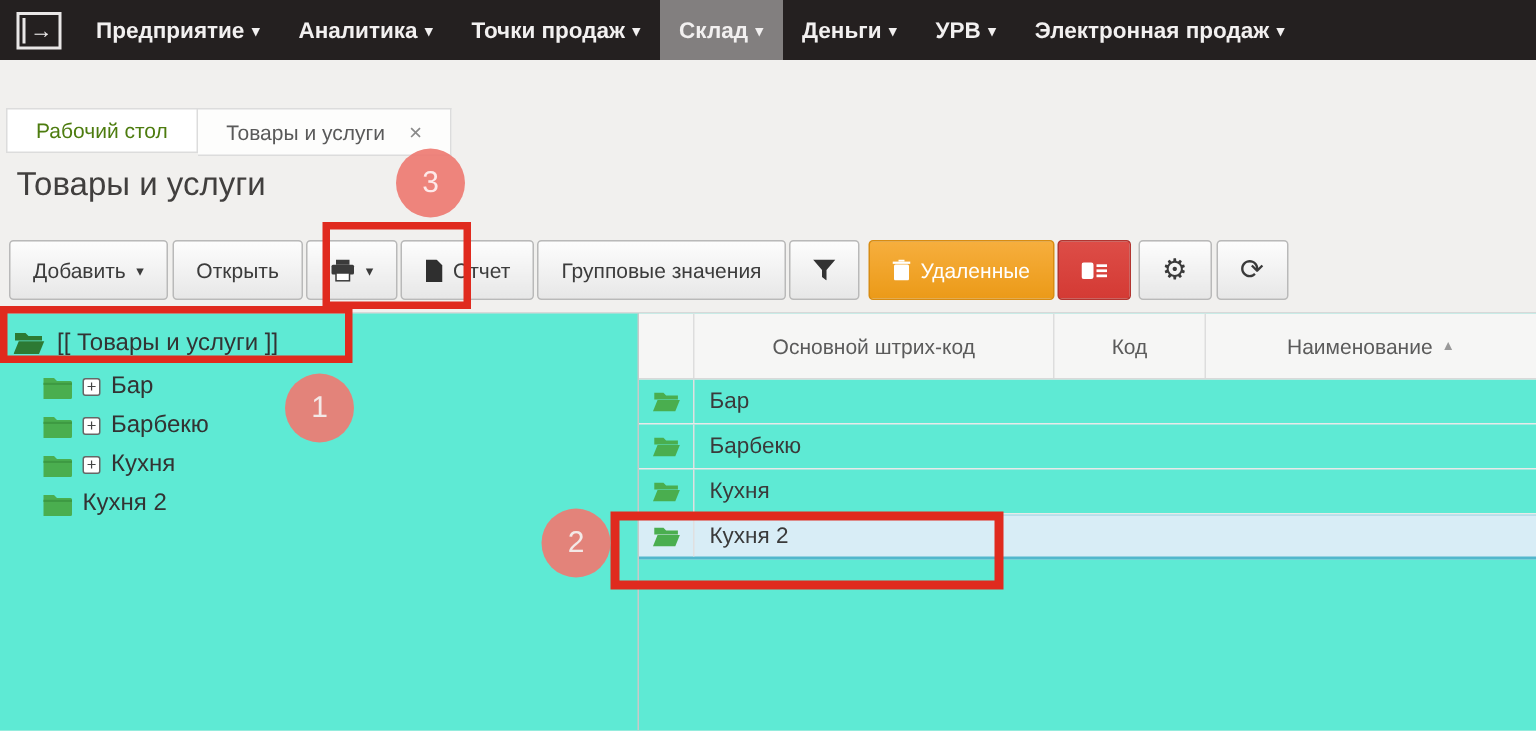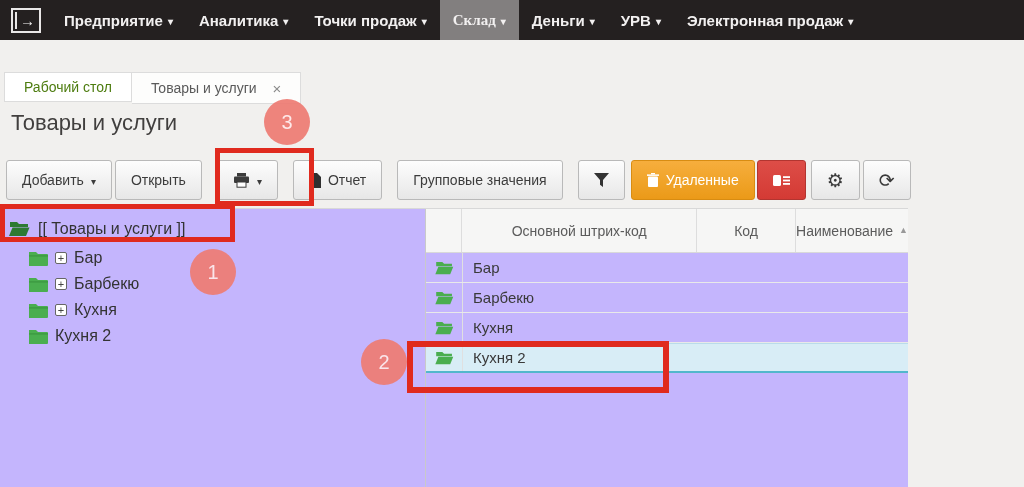--- a/index.html
+++ b/index.html
@@ -30,21 +30,21 @@
   .logo-btn .bar {
     position: absolute; left: 2px; top: 2px; bottom: 2px; width: 2px;
     background: #e9e7e7;
   }
   .logo-btn .arrow { font-size: 15px; line-height: 1; margin-left: 3px; }
   .menu-item {
     display: flex; align-items: center;
     padding: 0 13px; cursor: pointer; white-space: nowrap;
   }
   .menu-item .chev { font-size: 10px; margin-left: 5px; margin-top: 2px; }
-  .menu-item.active { background: #827f7f; font-family: Liberation Serif, serif; }
+  .menu-item.active { background: #827f7f; }
 
   
   .tabs {
     position: absolute; top: 72px; left: 4px;
     display: flex; font-size: 14px;
   }
   .tab {
     height: 30px; padding: 0 19px;
     display: flex; align-items: center;
     background: #fff; border: 1px solid #dcdcdc;
@@ -73,38 +73,38 @@
     background: linear-gradient(#fdfdfd, #e7e7e7);
     border: 1px solid #b9b9b9; border-radius: 3px;
     font-size: 14px; color: #3c3c3c;
     display: flex; align-items: center; gap: 7px;
     padding: 0 15px; cursor: pointer; white-space: nowrap;
     font-family: "Liberation Sans", sans-serif;
   }
   .btn .caret { font-size: 10px; color: #3c3c3c; margin-top: 2px; }
   .btn.m3  { margin-right: 3px; }
   .btn.m6  { margin-right: 6px; }
-  .btn.m14 { margin-right: 15px; }
+  .btn.m14 { margin-right: 2px; }
   .btn.m2  { margin-right: 2px; }
   .btn.m5  { margin-right: 5px; }
   .btn-orange {
     background: linear-gradient(#f6ae3d, #eb9a18);
     border-color: #d88c12; color: #fff;
   }
   .btn-red {
     background: linear-gradient(#dd4d47, #d43a34);
     border-color: #b23530;
   }
   .icon-wrap { display: flex; align-items: center; }
   .glyph-icon { font-size: 19px; line-height: 1; color: #3a3a3a; }
 
   
   .content {
-    position: absolute; top: 208px; left: 0; width: 908px; bottom: 0;
-    background: #c4b5fd; border-top: 1px solid #d8d8d8;
+    position: absolute; top: 208px; left: 0; width: 1024px; bottom: 0;
+    background: #5eead4; border-top: 1px solid #d8d8d8;
   }
   .v-divider {
     position: absolute; left: 425px; top: 0; bottom: 0; width: 1px;
     background: #c9c9c9;
   }
 
   
   .tree { position: absolute; left: 0; top: 0; width: 424px; }
   .tree-root {
     margin-top: 4px; height: 32px;

